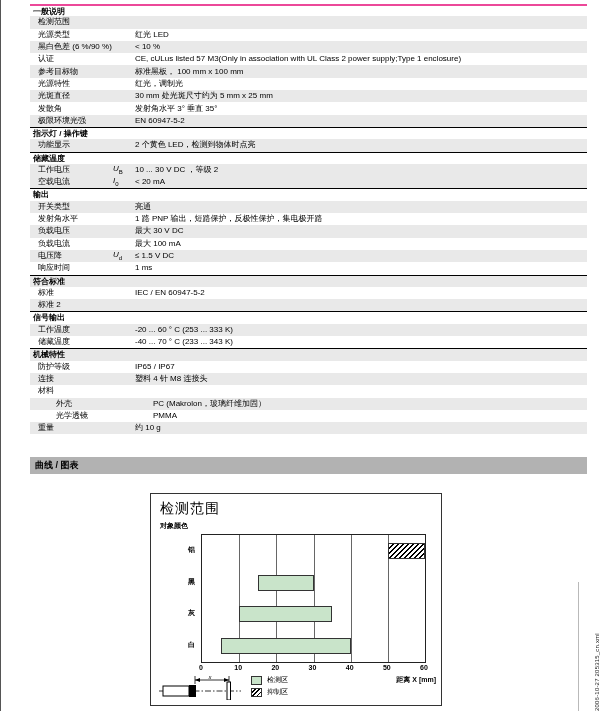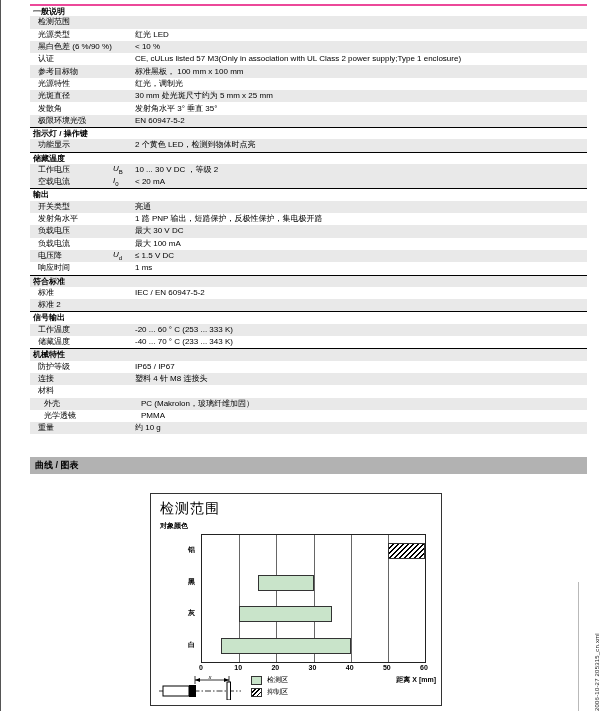--- a/index.html
+++ b/index.html
@@ -18,21 +18,21 @@
     font-size:8px;font-weight:bold;line-height:11px;padding-left:3px;
     white-space:nowrap;
   }
   .spec-table .sec:first-child{border-top:2px solid #ec4899;}
   .row{
     box-sizing:border-box;height:12.3px;display:flex;align-items:center;
     font-size:8px;line-height:12px;white-space:nowrap;
   }
   .shade{background:#e9e9e9;}
   .lbl{flex:none;width:75px;padding-left:8px;overflow:visible;}
-  .ind .lbl{padding-left:14px;}
+  .ind .lbl{padding-left:26px;}
   .sym{flex:none;width:22px;font-size:8px;}
   .sym i{font-style:italic;}
   .sym sub{font-size:6px;}
   .val{flex:1;}
 
   
   .band{
     position:absolute;left:30px;top:457px;width:557px;height:17px;
     background:#b2b2b2;box-sizing:border-box;
     font-size:9px;font-weight:bold;line-height:17px;padding-left:5px;

